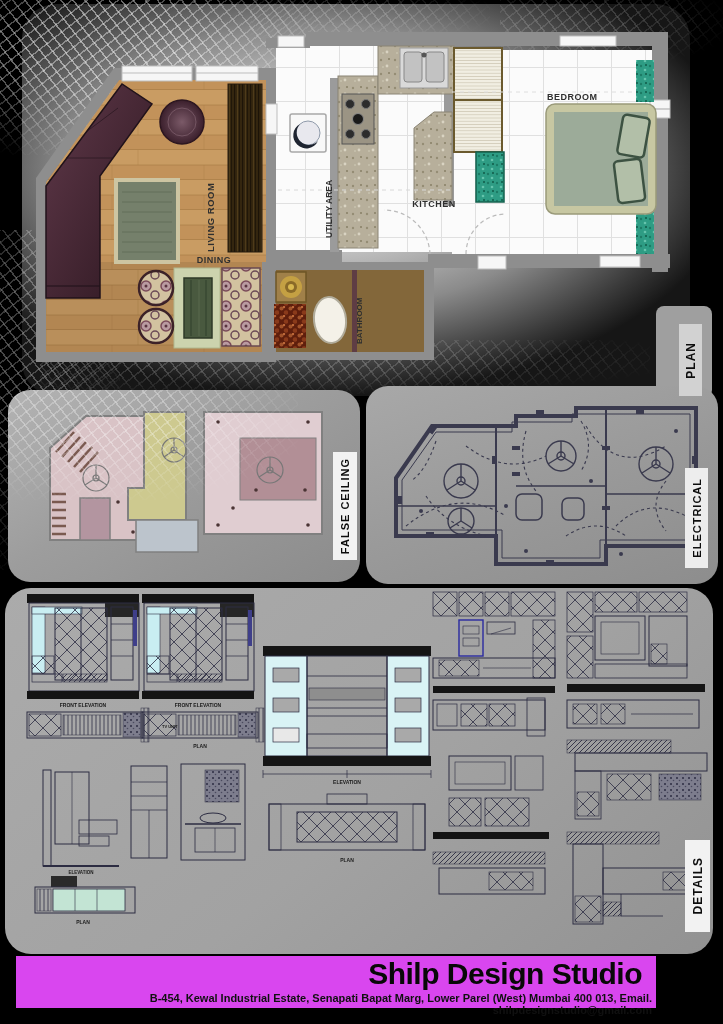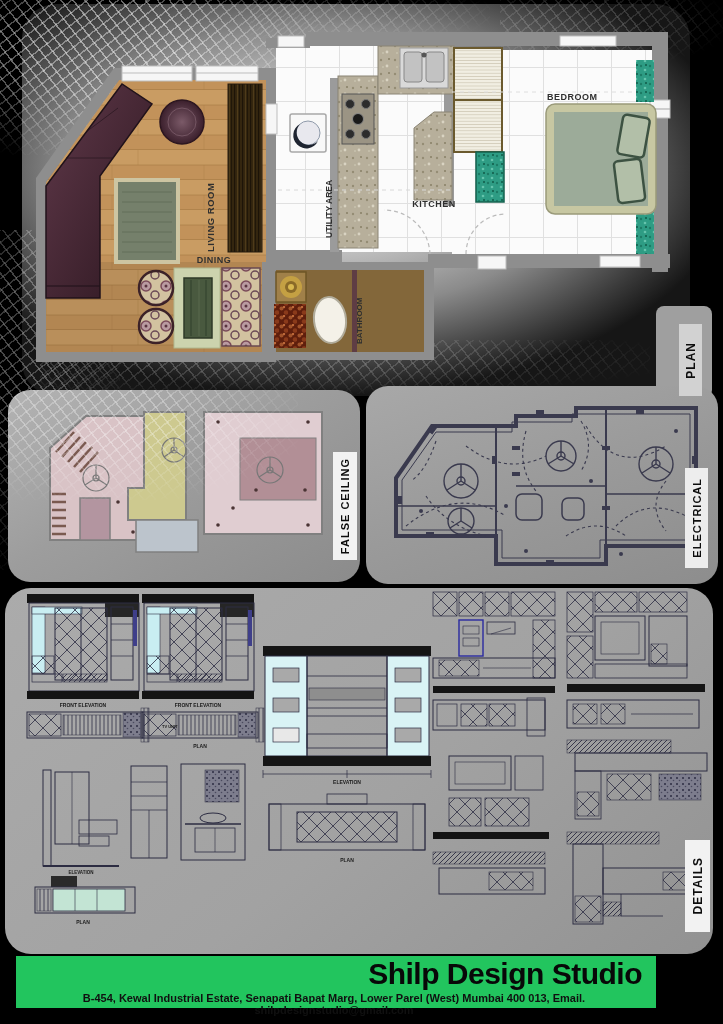--- a/index.html
+++ b/index.html
@@ -24,24 +24,24 @@
        color:#0d0d0d;font-weight:bold;}
   .tab span{writing-mode:vertical-rl;transform:rotate(180deg);letter-spacing:1px;white-space:nowrap;}
   .panel{position:absolute;z-index:2;overflow:hidden;}
   .panel-fc{left:8px;top:390px;width:352px;height:192px;border-radius:22px;
     background:linear-gradient(150deg,#b3b3b3 0%,#9d9d9d 45%,#8b8b8b 100%);}
   .panel-el{left:366px;top:386px;width:352px;height:198px;border-radius:22px;
     background:linear-gradient(160deg,#a8a8a8 0%,#9a9a9a 50%,#8d8d8d 100%);}
   .panel-dt{left:5px;top:588px;width:708px;height:366px;border-radius:26px;
     background:linear-gradient(140deg,#ababab 0%,#a2a2a2 55%,#929292 100%);}
   
-  .footer{left:16px;top:956px;width:640px;height:52px;background:#22c55e;z-index:6;}
+  .footer{left:16px;top:956px;width:640px;height:52px;background:#d946ef;z-index:6;}
   .footer .title{position:absolute;right:14px;top:1px;font-size:30px;font-weight:bold;
      letter-spacing:-0.5px;color:#080808;}
-  .footer .addr{position:absolute;left:0;right:4px;top:36px;text-align:center;
+  .footer .addr{position:absolute;left:0;right:4px;top:36px;text-align:right;
      font-size:11px;font-weight:bold;color:#101010;}
   svg text{font-family:"Liberation Sans",sans-serif;}
 </style>
 </head>
 <body>
 
 <div class="stage">
 
   <div class="abs backdrop"></div>
   <div class="abs tab-backer"></div>

